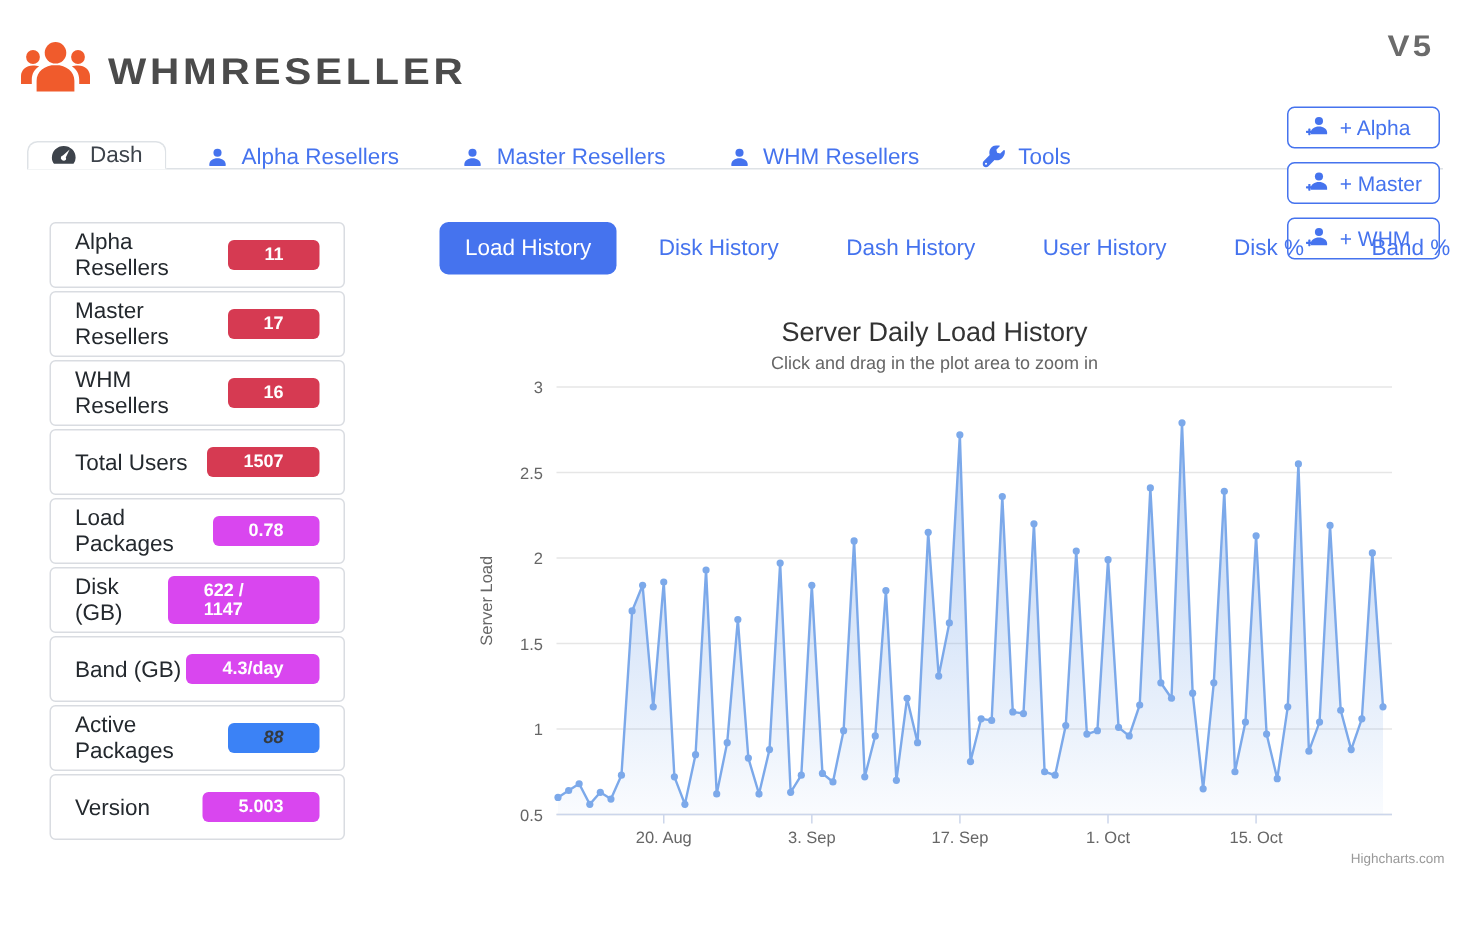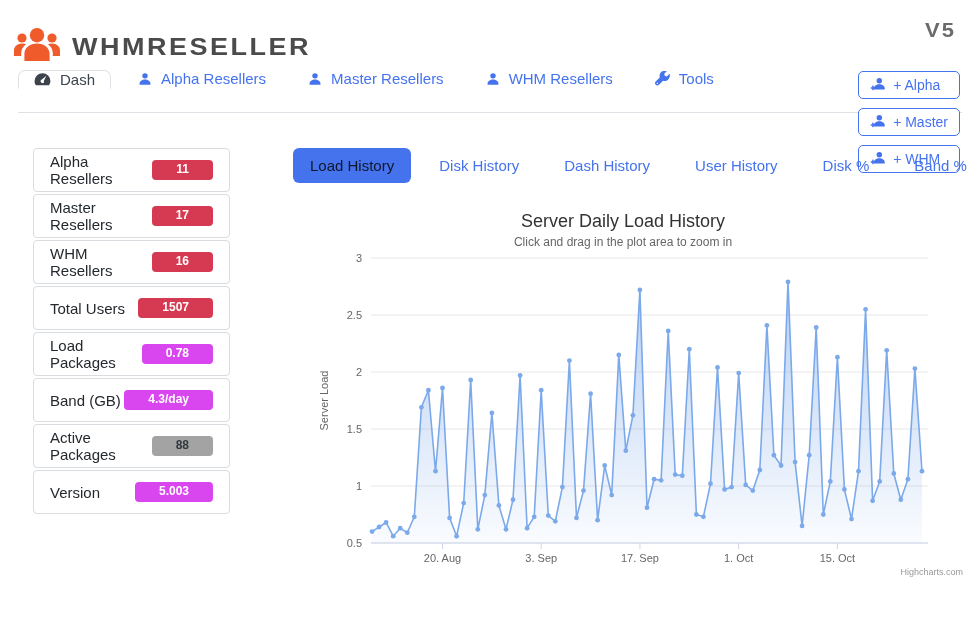--- a/index.html
+++ b/index.html
@@ -5,40 +5,40 @@
   html,body{margin:0;padding:0;}
   body{
     width:980px;height:620px;position:relative;background:#fff;overflow:hidden;
     font-family:"Liberation Sans",sans-serif;color:#24292e;
   }
   
   .logo{position:absolute;left:14px;top:27px;display:flex;align-items:center;gap:12px;}
   .brand{font-size:27px;font-weight:bold;color:#4b4b4b;letter-spacing:2.5px;transform:scaleY(.92);}
   .version{position:absolute;right:24px;top:18px;font-size:22px;font-weight:bold;color:#6b6b6b;letter-spacing:2px;transform:scaleY(.9);}
   
-  .tabbar{position:absolute;left:18px;right:18px;top:70px;height:42px;border-bottom:1px solid #dee2e6;display:flex;align-items:flex-start;}
+  .tabbar{position:absolute;left:18px;right:18px;top:70px;height:42px;border-bottom:1px solid #dee2e6;display:flex;align-items:flex-end;}
   .tab{display:flex;align-items:center;gap:9px;padding:0 15px;margin-right:12px;font-size:15px;color:#4573ee;cursor:pointer;margin-bottom:-1px;}
   .tab.active{background:#fff;border:1px solid #dee2e6;border-bottom:1px solid #fff;border-radius:7px 7px 0 0;color:#3d434b;font-weight:400;}
   .tab .ticon{display:flex;align-items:center;}
   .actions{position:absolute;right:20px;top:71px;display:flex;gap:9px;flex-direction:column;}
   .btn-outline{display:flex;align-items:center;gap:7px;border:1px solid #4573ee;color:#4573ee;background:#fff;
     border-radius:5px;padding:5px 11px;font-size:14px;height:28px;box-sizing:border-box;cursor:pointer;}
   
   .sidebar{position:absolute;left:33px;top:148px;width:197px;}
   .side-item{height:44px;box-sizing:border-box;border:1px solid #d9dce1;border-radius:4px;margin-bottom:2px;
     display:flex;align-items:center;justify-content:space-between;padding:0 16px;background:#fff;}
   .side-label{font-size:15px;color:#24292e;}
   .badge{font-size:12px;font-weight:bold;color:#fff;padding:3px 24px;border-radius:4px;line-height:1.1;}
   .badge.red{background:#d63a52;}
   .badge.gray{background:#d946ef;}
-  .badge.yellow{background:#a3a3a3;color:#343a40;}
+  .badge.yellow{background:#3b82f6;color:#343a40;font-style:italic;}
   
   .pills{position:absolute;left:293px;top:148px;display:flex;align-items:center;}
   .pill{padding:9px 17px;font-size:15px;color:#4573ee;border-radius:6px;cursor:pointer;margin-right:11px;white-space:nowrap;}
-  .pill.active{background:#4573ee;color:#0f172a;}
+  .pill.active{background:#4573ee;color:#ffffff;}
   
   .chart-wrap{position:absolute;left:311px;top:200px;width:660px;height:390px;}
   svg text{font-family:"Liberation Sans",sans-serif;}
 </style>
 </head>
 <body>
 
 <div class="logo">
   <span>
     <svg width="46" height="37" viewBox="0 0 46 37" fill="#f05b2c" xmlns="http://www.w3.org/2000/svg">
@@ -145,20 +145,24 @@
       <span class="side-label">WHM Resellers</span>
       <span class="badge red">16</span>
     </div>
     <div class="side-item">
       <span class="side-label">Total Users</span>
       <span class="badge red">1507</span>
     </div>
     <div class="side-item">
       <span class="side-label">Load Packages</span>
       <span class="badge gray">0.78</span>
+    </div>
+    <div class="side-item">
+      <span class="side-label">Disk (GB)</span>
+      <span class="badge gray">622 / 1147</span>
     </div>
     <div class="side-item">
       <span class="side-label">Band (GB)</span>
       <span class="badge gray">4.3/day</span>
     </div>
     <div class="side-item">
       <span class="side-label">Active Packages</span>
       <span class="badge yellow">88</span>
     </div>
     <div class="side-item">

